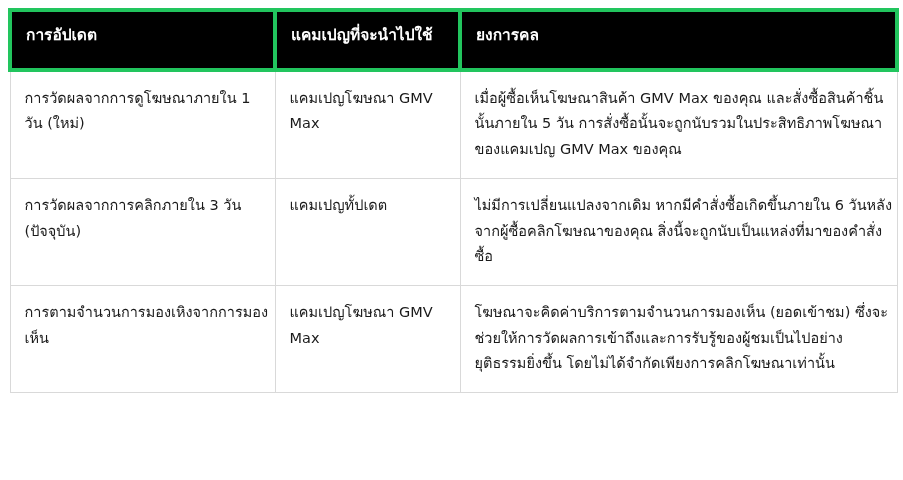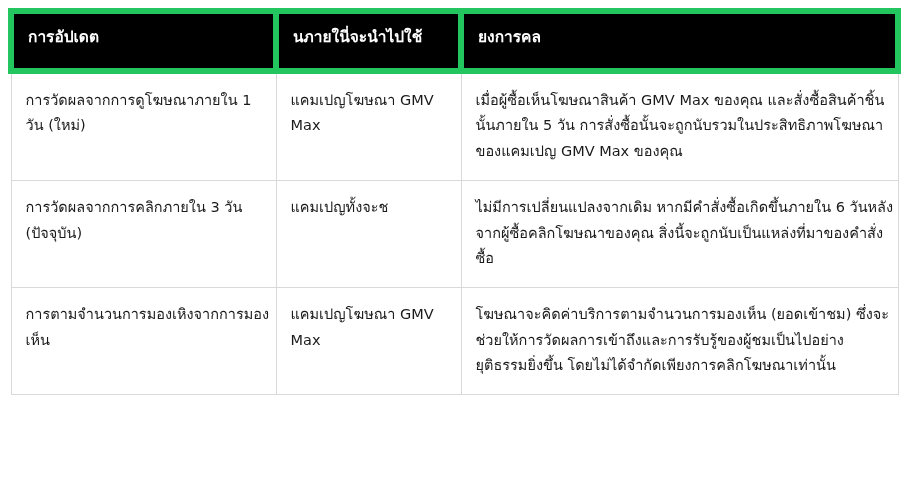--- a/index.html
+++ b/index.html
@@ -30,21 +30,21 @@
 
   thead th {
     background: #000000;
     color: #ffffff;
     text-align: left;
     vertical-align: top;
     font-size: 15.5px;
     font-weight: bold;
     line-height: 1.5;
     padding: 12px 14px 14px 14px;
-    border: 6px solid #22c55e;
+    border: 4px solid #22c55e;
     height: 60px;
     box-sizing: border-box;
   }
   tbody td {
     vertical-align: top;
     text-align: left;
     font-size: 14.5px;
     line-height: 1.75;
     padding: 14px 2px 16px 14px;
     border-top: 1px solid #d9d9d9;
@@ -63,33 +63,33 @@
 <div class="table-wrap">
   <table class="update-table">
     <colgroup>
       <col class="c1">
       <col class="c2">
       <col class="c3">
     </colgroup>
     <thead>
       <tr>
         <th>การอัปเดต</th>
-        <th>นภายในี่จะนำไปใช้</th>
+        <th>แคมเปญที่จะนำไปใช้</th>
         <th>ยงการคล</th>
       </tr>
     </thead>
     <tbody>
       <tr>
         <td>การวัดผลจากการดูโฆษณาภายใน 1 วัน (ใหม่)</td>
         <td>แคมเปญโฆษณา GMV Max</td>
         <td>เมื่อผู้ซื้อเห็นโฆษณาสินค้า GMV Max ของคุณ และสั่งซื้อสินค้าชิ้นนั้นภายใน 5 วัน การสั่งซื้อนั้นจะถูกนับรวมในประสิทธิภาพโฆษณาของแคมเปญ GMV Max ของคุณ</td>
       </tr>
       <tr>
         <td>การวัดผลจากการคลิกภายใน 3 วัน (ปัจจุบัน)</td>
-        <td>แคมเปญทั้งจะช</td>
+        <td>แคมเปญทั้ปเดต</td>
         <td>ไม่มีการเปลี่ยนแปลงจากเดิม หากมีคำสั่งซื้อเกิดขึ้นภายใน 6 วันหลังจากผู้ซื้อคลิกโฆษณาของคุณ สิ่งนี้จะถูกนับเป็นแหล่งที่มาของคำสั่งซื้อ</td>
       </tr>
       <tr>
         <td>การตามจำนวนการมองเหิงจากการมองเห็น</td>
         <td>แคมเปญโฆษณา GMV Max</td>
         <td>โฆษณาจะคิดค่าบริการตามจำนวนการมองเห็น (ยอดเข้าชม) ซึ่งจะช่วยให้การวัดผลการเข้าถึงและการรับรู้ของผู้ชมเป็นไปอย่างยุติธรรมยิ่งขึ้น โดยไม่ได้จำกัดเพียงการคลิกโฆษณาเท่านั้น</td>
       </tr>
     </tbody>
   </table>
 </div>

